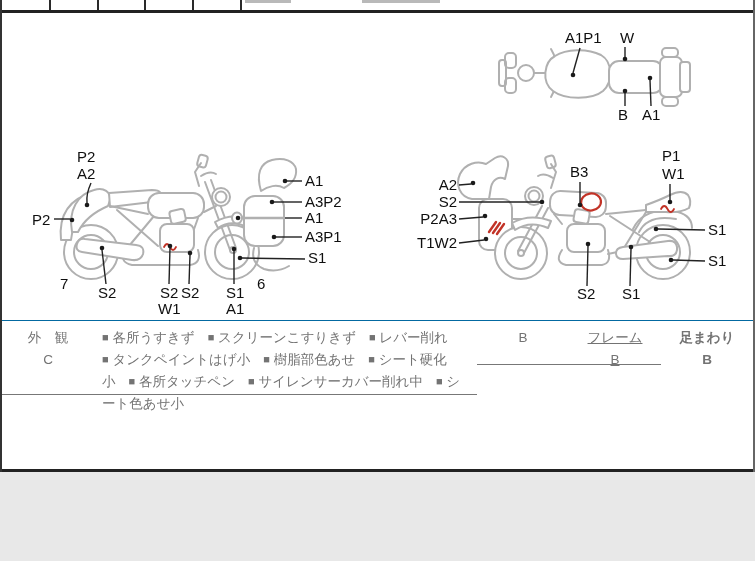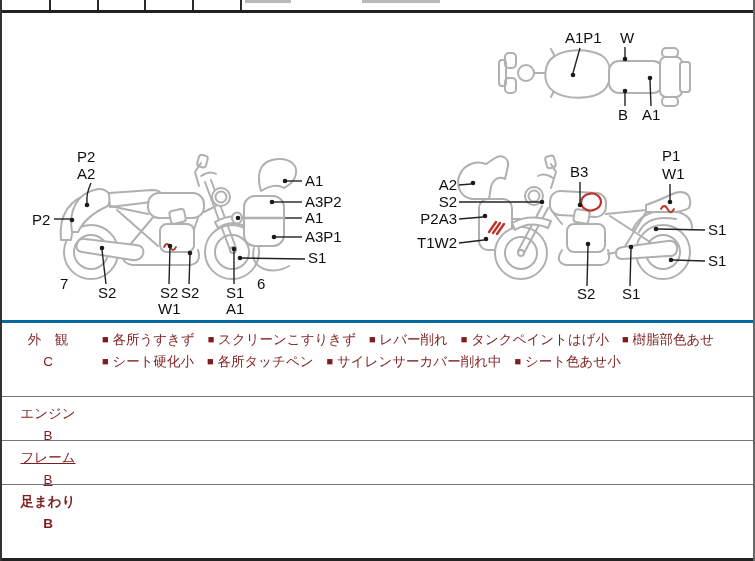--- a/index.html
+++ b/index.html
@@ -1,32 +1,32 @@
 <!DOCTYPE html>
 <html><head>
 <meta charset="utf-8">
 <style>
   html,body{margin:0;padding:0;background:#e8e8e8;}
   .page{
-    position:relative;width:755px;height:561px;background:#fff;overflow:hidden;
-    font-family:"Liberation Sans","DejaVu Sans",sans-serif;color:#7f1d1d;
+    position:relative;width:755px;height:472px;background:#fff;overflow:hidden;
+    font-family:"Liberation Sans","DejaVu Sans",sans-serif;color:#737373;
     border-left:2px solid #333;border-right:2px solid #666;box-sizing:border-box;
   }
   
   .topstrip{position:absolute;top:0;left:0;right:0;height:10px;background:#fff;border-bottom:3px solid #222;z-index:3;}
   .vline{position:absolute;top:0;width:2px;height:10px;background:#2a2a2a;}
   .remnant{position:absolute;top:0;height:3px;background:#b9b9b9;}
   
   .diagram{position:absolute;top:0;left:0;width:755px;height:320px;z-index:1;}
   svg text{font:500 15px "Liberation Sans","DejaVu Sans",sans-serif;fill:#0f0f0f;}
   
   .ctable{
     position:absolute;top:320px;left:0;right:0;bottom:0;
-    border-top:3px solid #0369a1;border-bottom:3px solid #222;
-    display:flex;flex-direction:column;box-sizing:border-box;z-index:2;background:#fff;
+    border-top:1px solid #0369a1;border-bottom:3px solid #222;
+    display:flex;flex-direction:row;box-sizing:border-box;z-index:2;background:#fff;
   }
   .trow{display:flex;box-sizing:border-box;border-bottom:1px solid #777;}
   .trow0{height:74px;} .trow1{height:44px;} .trow2{height:44px;text-decoration:underline;} .trow3{flex:1;border-bottom:none;font-weight:bold;}
   .tlabel{width:92px;flex:0 0 92px;padding-top:6px;text-align:center;line-height:22px;font-size:13.5px;}
   .cat{white-space:pre;}
   .grade{line-height:21px;}
   .titems{flex:1;padding:6px 12px 0 8px;font-size:13.5px;line-height:22px;}
   .citem{margin-right:13px;margin-top:47px;}
   .bullet{font-size:11px;position:relative;top:-1px;}
 </style>
@@ -231,21 +231,20 @@
   <div class="ctable">
       <div class="trow trow0">
         <div class="tlabel">
           <div class="cat">外　観</div>
           <div class="grade">C</div>
         </div>
         <div class="titems"><span class="citem"><span class="bullet">■</span><span>&nbsp;各所うすきず</span></span><span class="citem"><span class="bullet">■</span><span>&nbsp;スクリーンこすりきず</span></span><span class="citem"><span class="bullet">■</span><span>&nbsp;レバー削れ</span></span><span class="citem"><span class="bullet">■</span><span>&nbsp;タンクペイントはげ小</span></span><span class="citem"><span class="bullet">■</span><span>&nbsp;樹脂部色あせ</span></span><span class="citem"><span class="bullet">■</span><span>&nbsp;シート硬化小</span></span><span class="citem"><span class="bullet">■</span><span>&nbsp;各所タッチペン</span></span><span class="citem"><span class="bullet">■</span><span>&nbsp;サイレンサーカバー削れ中</span></span><span class="citem"><span class="bullet">■</span><span>&nbsp;シート色あせ小</span></span></div>
       </div>
       <div class="trow trow1">
         <div class="tlabel">
-          <div class="cat">エンジン</div>
           <div class="grade">B</div>
         </div>
       </div>
       <div class="trow trow2">
         <div class="tlabel">
           <div class="cat">フレーム</div>
           <div class="grade">B</div>
         </div>
       </div>
       <div class="trow trow3">

